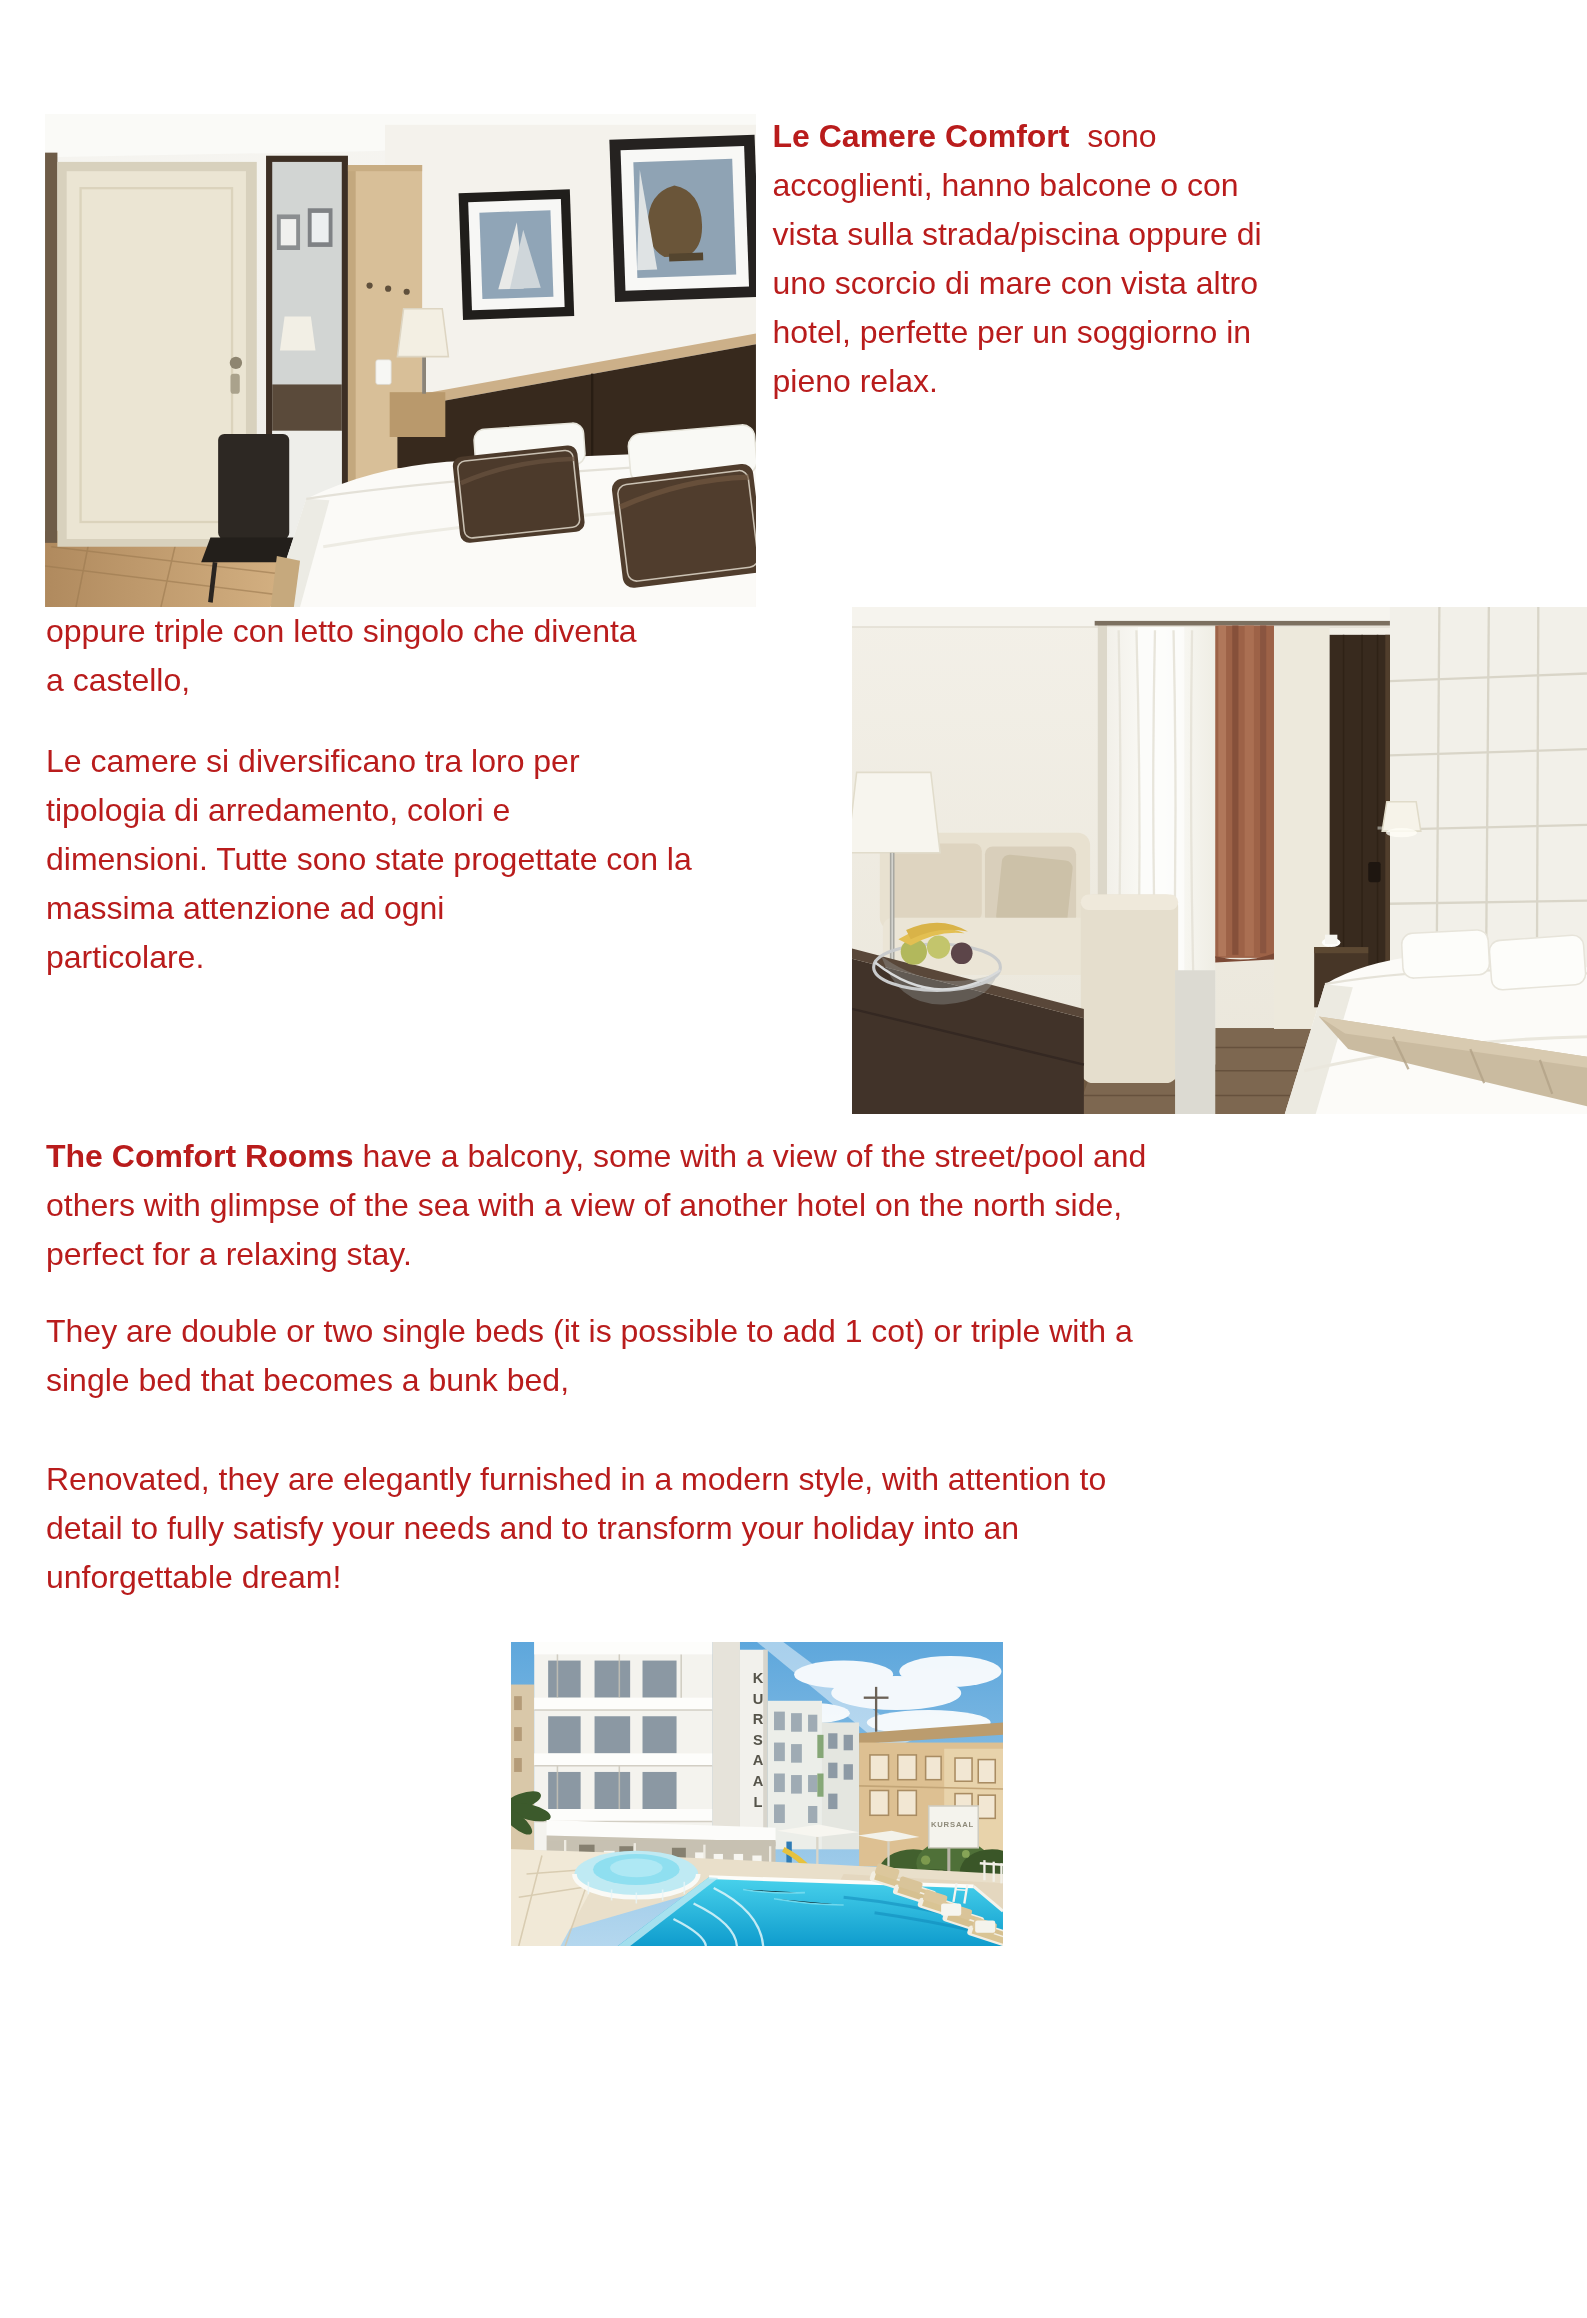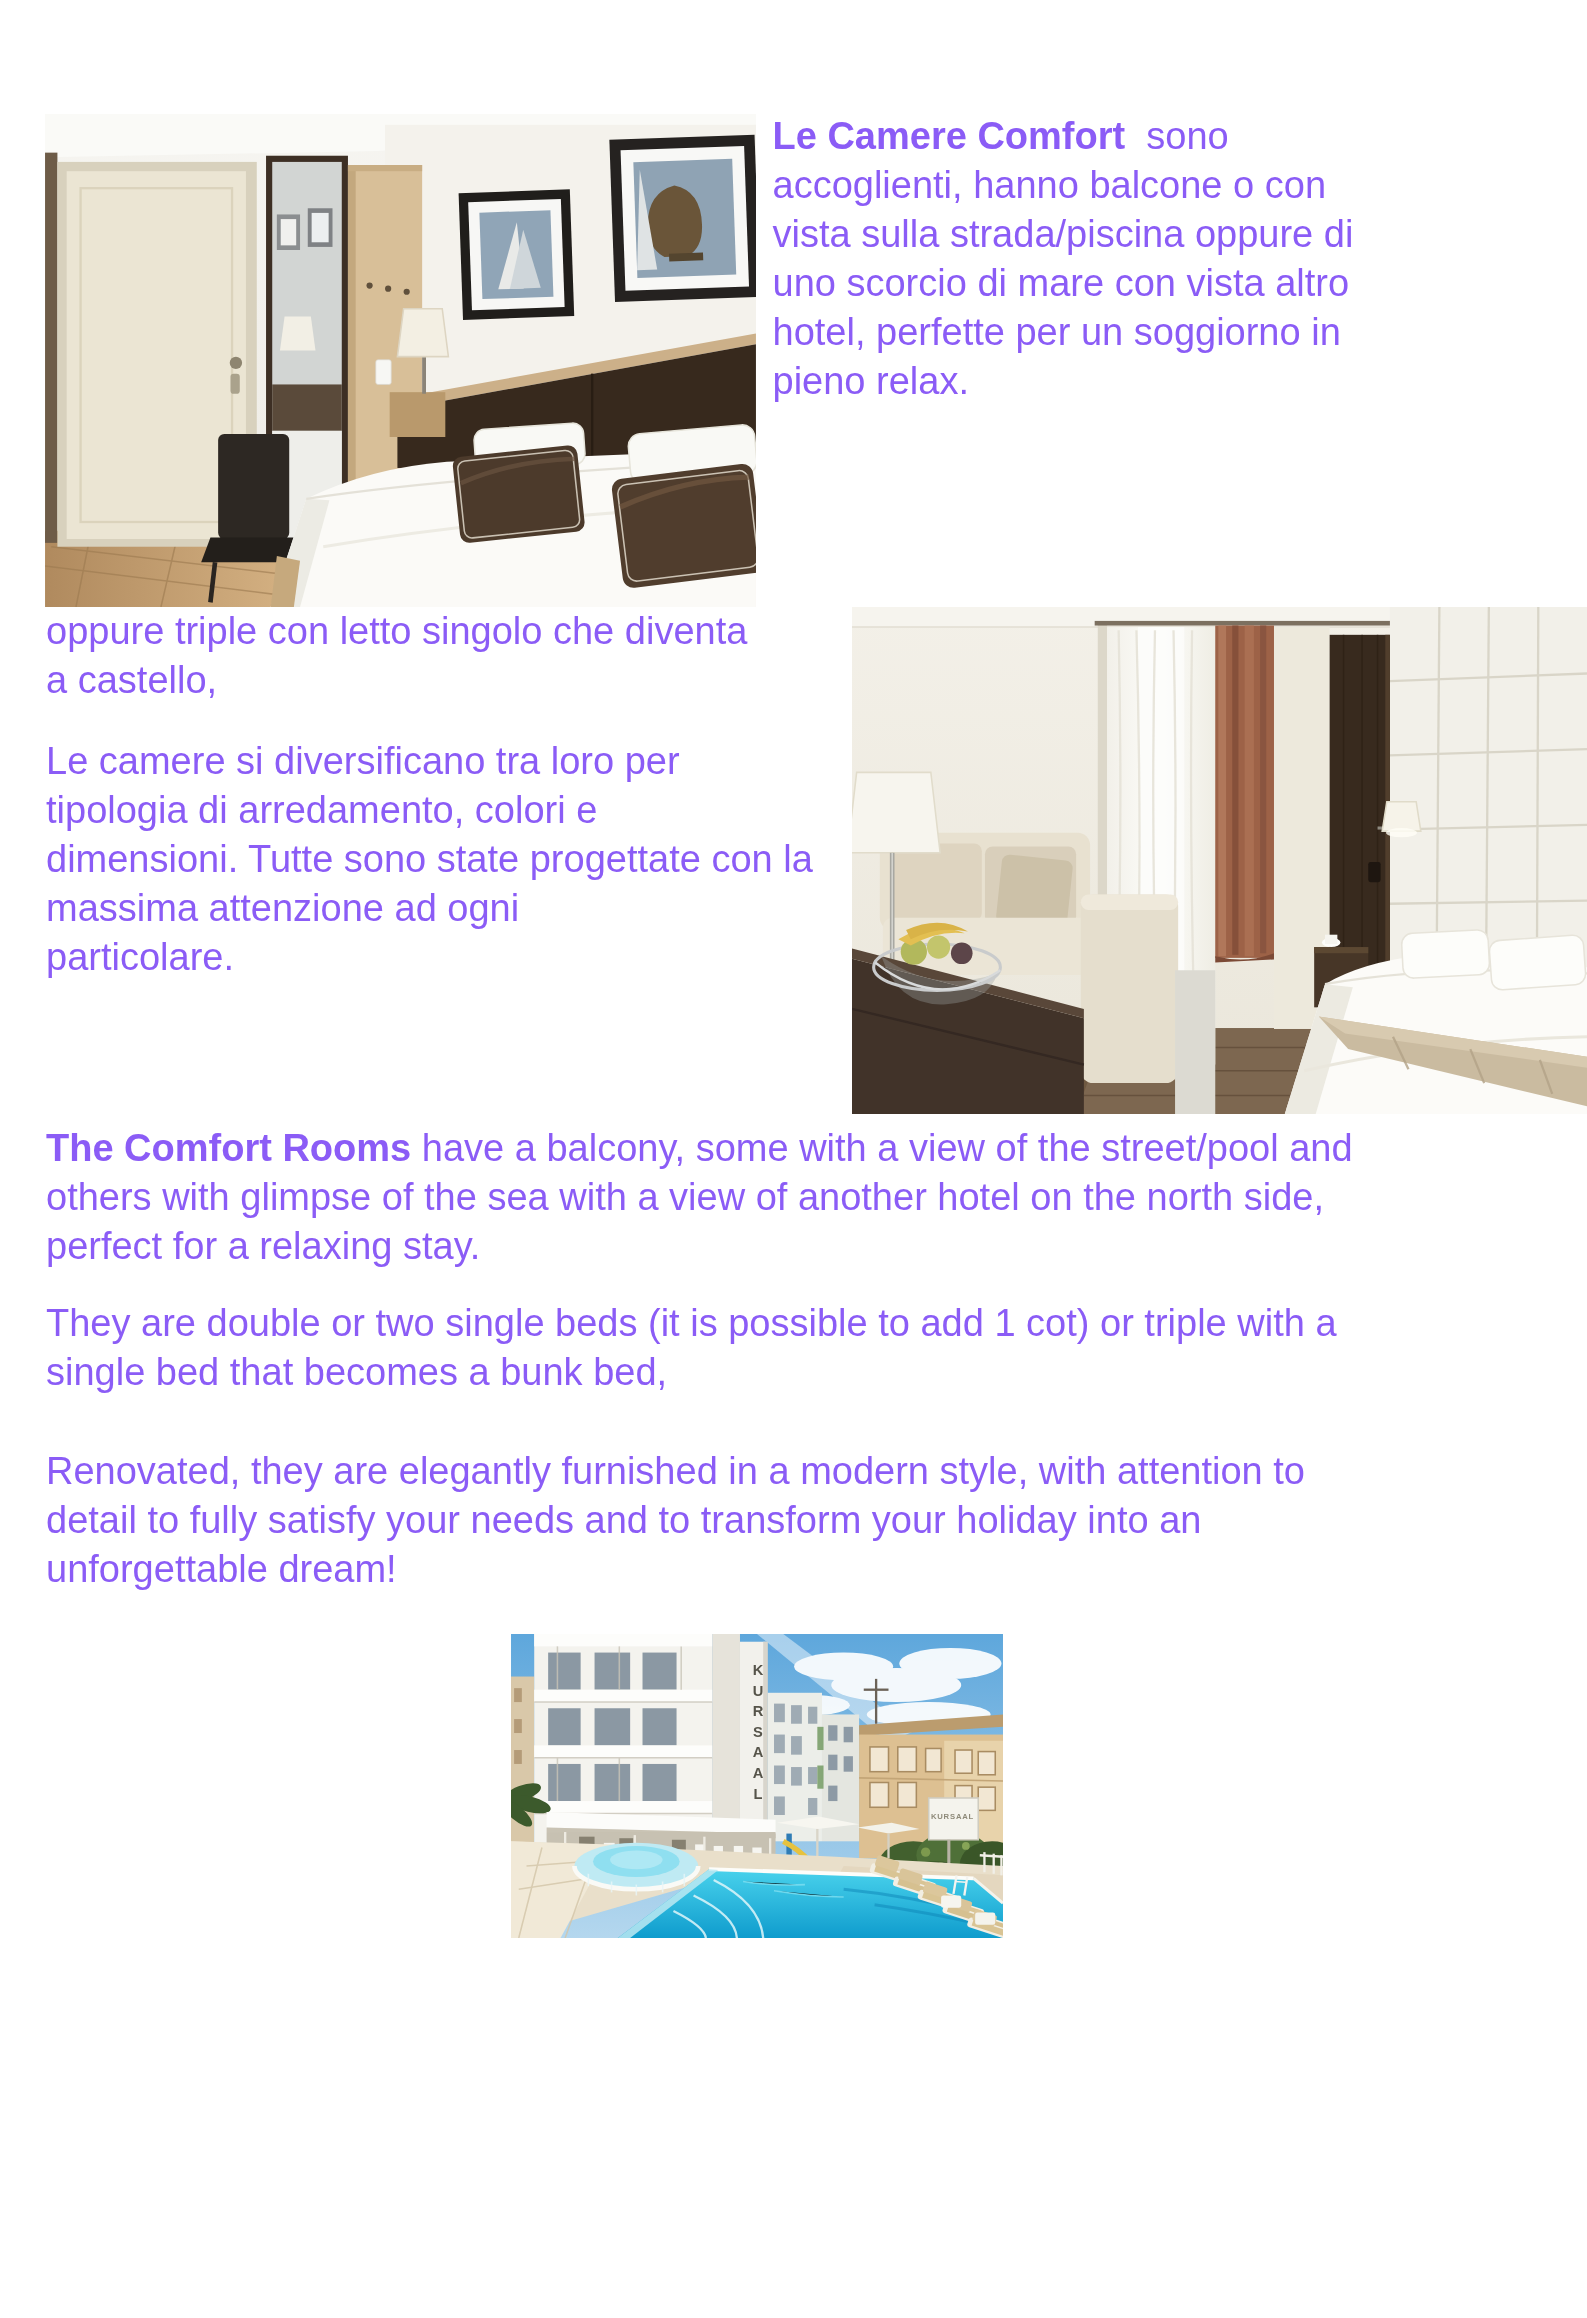--- a/index.html
+++ b/index.html
@@ -1,32 +1,32 @@
 <!DOCTYPE html>
 <html style="font-size:12.4px"><head>
 <meta charset="utf-8">
 <style>
   html,body { margin:0; padding:0; background:#ffffff; }
   body { font-family:"Liberation Sans", sans-serif; }
   .page { position:relative; width:1587px; height:2319px; background:#ffffff;
           padding:116px 46px 0 46px; box-sizing:border-box; overflow:hidden; color:#000; }
-  .para { font-size:38px; line-height:49px; white-space:pre-line; margin:0; color:#8b5cf6; }
+  .para { font-size:32px; line-height:49px; white-space:pre-line; margin:0; color:#b91c1c; }
   .para b { font-weight:bold; }
   .clear { clear:both; height:0; }
   .photo { position:relative; overflow:hidden; background:#eee; }
   .photo svg { display:block; }
   .photo1 { float:left; width:711px; height:493px; margin:1.5px 17px 0 -1.5px; }
   .photo2 { float:right; width:735px; height:507px; margin:0 -46px 10.8px 33px; }
   .photo3 { width:492px; height:304px; margin:40px 0 0 465px; }
   .p-it1 { margin:-3.9px 0 29px 0; }
   .p-it2 { margin:0; }
   .p-it3 { margin:0 0 32px 0; }
   .p-it4 { margin:0 0 33px 0; }
   .p-it5 { margin:0 0 83px 0; }
-  .p-en1 { margin:0 0 28px 0; }
+  .p-en1 { margin:8px 0 28px 0; }
   .p-en2 { margin:0 0 50px 0; }
   .p-en3 { margin:0 0 20px 0; }
   .p-en4 { margin:0 0 40px 0; }
   .vsign { position:absolute; left:230px; top:12.4px; width:25px; height:175px;
            writing-mode:vertical-rl; text-orientation:upright; text-align:center;
            font-size:14.7px; font-weight:bold; letter-spacing:4.6px; color:#56544a; }
   .bsign { position:absolute; left:417px; top:164px; width:49px; height:42px;
            font-size:7.7px; letter-spacing:0.8px; color:#8e8a7a; text-align:center;
            padding-top:14px; box-sizing:border-box; font-weight:bold; }
 </style>

